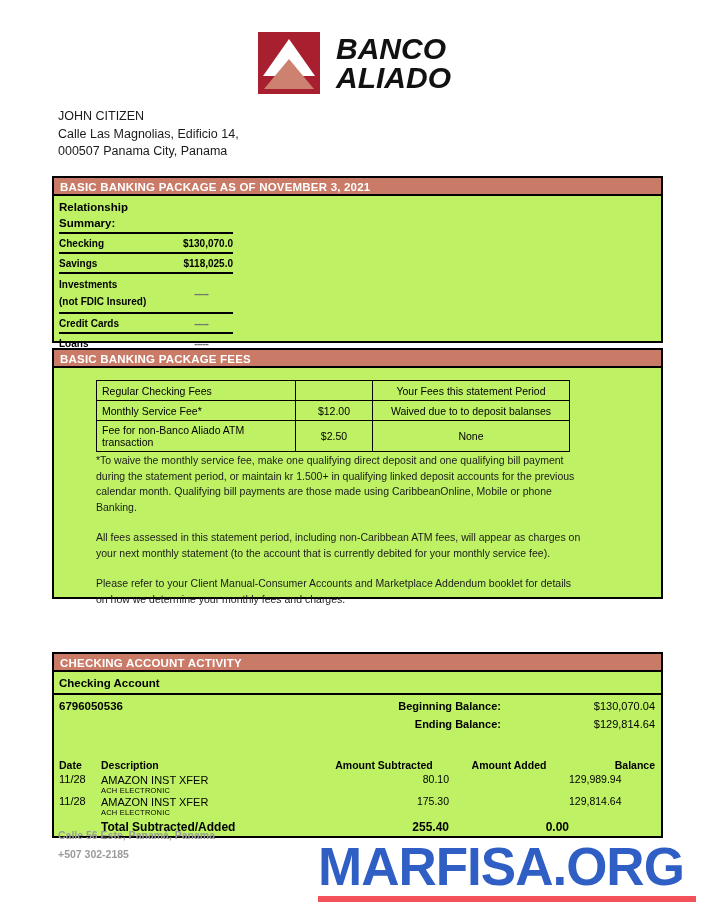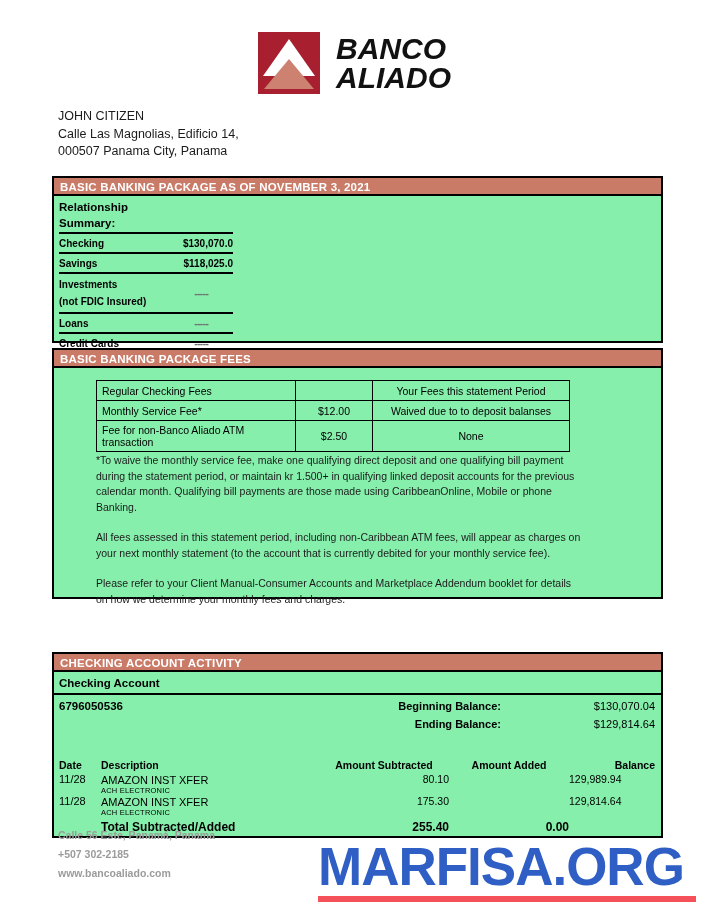--- a/index.html
+++ b/index.html
@@ -79,21 +79,21 @@
     font-size: 12.5px;
     line-height: 17.5px;
     color: #1b1b1b;
   }
 
   
   .section-box {
     position: absolute;
     border: 2px solid #000000;
     box-sizing: border-box;
-    background: #86efac;
+    background: #bef264;
   }
   .section-bar {
     background: #C97B68;
     color: #ffffff;
     font-weight: bold;
     font-size: 11.5px;
     letter-spacing: 0.2px;
     padding: 3px 0 3px 6px;
     border-bottom: 2px solid #000000;
     box-sizing: border-box;
@@ -311,25 +311,25 @@
           <td class="val">$118,025.0</td>
         </tr>
         <tr class="multiline">
           <td>
             <div>Investments</div>
             <div>(not FDIC Insured)</div>
           </td>
           <td class="dash">-----</td>
         </tr>
         <tr>
+          <td>Credit Cards</td>
+          <td class="dash">-----</td>
+        </tr>
+        <tr>
           <td>Loans</td>
-          <td class="dash">-----</td>
-        </tr>
-        <tr>
-          <td>Credit Cards</td>
           <td class="dash">-----</td>
         </tr>
       </tbody>
     </table>
   </div>
 
   <div class="section-box" id="box-fees">
     <div class="section-bar">BASIC BANKING PACKAGE FEES</div>
 
     <table class="fees-table">
@@ -413,21 +413,20 @@
           <td class="col-add">0.00</td>
           <td class="col-bal"></td>
         </tr>
       </tbody>
     </table>
   </div>
 
   <div class="footer">
     <div>Calle 56 Este, Panamá, Panama</div>
     <div>+507 302-2185</div>
-    <div>www.bancoaliado.com</div>
   </div>
 
   <div class="watermark">
     <div class="wm-text">MARFISA.ORG</div>
     <div class="wm-bar"></div>
   </div>
 
 </div>
 
 </body></html>

